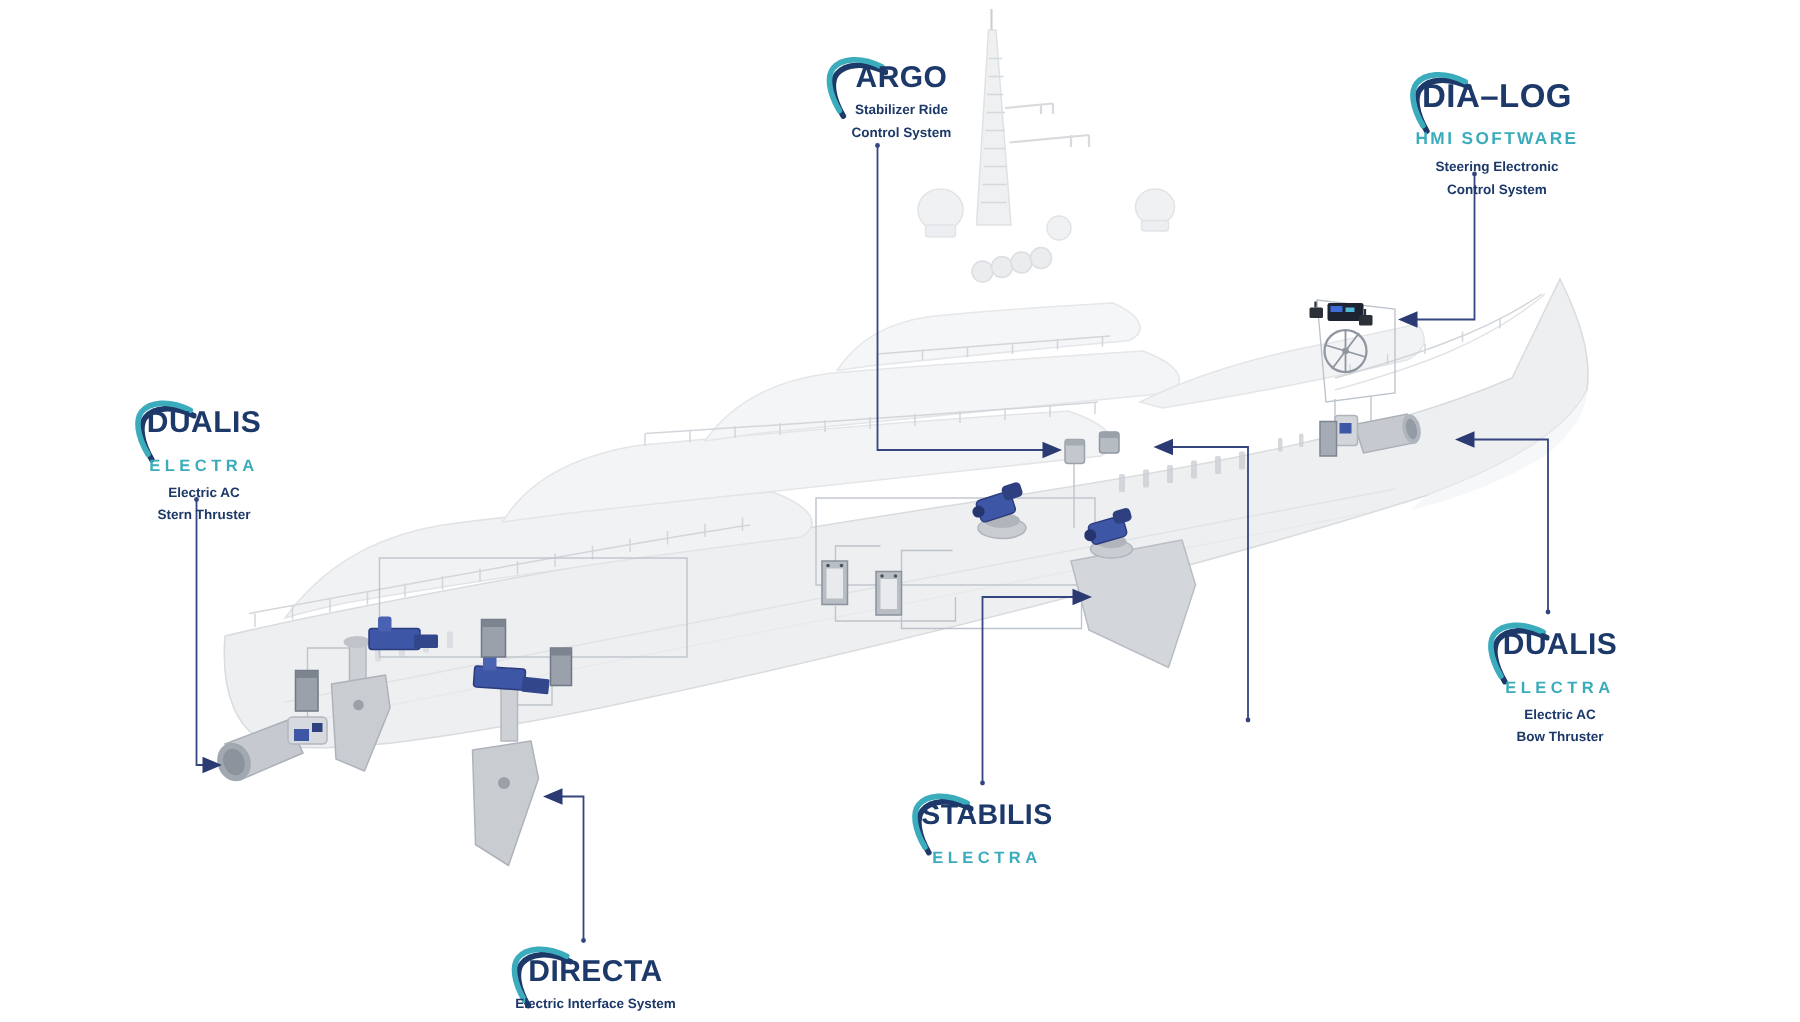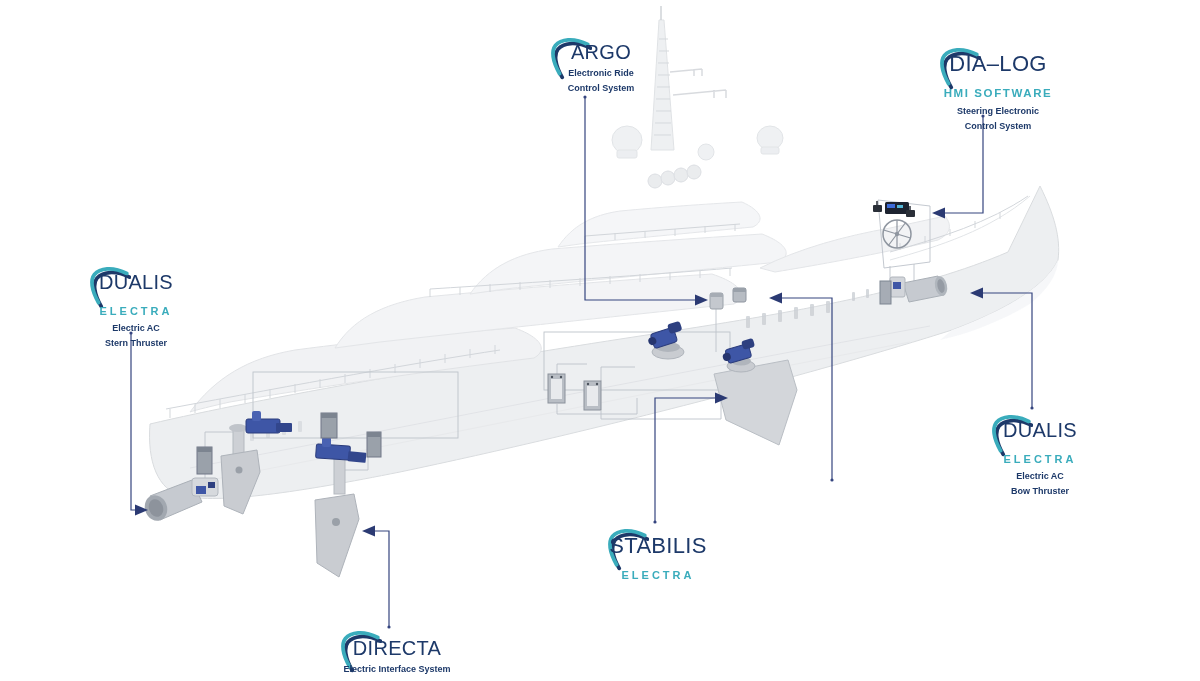--- a/index.html
+++ b/index.html
@@ -1,31 +1,31 @@
 <!DOCTYPE html>
 <html><head>
 <meta charset="utf-8">
 <style>
   html,body{margin:0;padding:0;background:#ffffff;}
   body{font-family:"Liberation Sans", sans-serif;}
   .stage{position:relative;width:1200px;height:681px;background:#ffffff;overflow:hidden;}
   .diagram-svg{position:absolute;left:0;top:0;}
   .lbl{position:absolute;width:150px;text-align:center;z-index:5;cursor:pointer;}
   .lbl .logo{position:absolute;width:46px;height:46px;z-index:0;}
-  .lbl .brand{position:relative;z-index:1;font-weight:400;color:#1d3969;letter-spacing:.3px;line-height:1.05;}
+  .lbl .brand{position:relative;z-index:1;font-weight:700;color:#1d3969;letter-spacing:.3px;line-height:1.05;}
   .lbl .sub{position:relative;z-index:1;font-weight:700;color:#3aacbc;letter-spacing:3px;font-size:11px;line-height:1.2;margin-top:12px;}
   .lbl .sub.tight{letter-spacing:1.6px;font-size:11.5px;}
   .lbl .desc{position:relative;z-index:1;font-weight:700;color:#1d3969;font-size:9px;line-height:1.7;margin-top:3px;}
   
   .lbl-argo{left:526px;top:42px;}         .lbl-argo .brand{font-size:20px;}      .lbl-argo .logo{left:20px;top:-8px;}
   .lbl-dialog{left:923px;top:52px;}       .lbl-dialog .brand{font-size:22px;}    .lbl-dialog .logo{left:12px;top:-8px;}
   .lbl-dualis-stern{left:61px;top:272px;} .lbl-dualis-stern .brand{font-size:20px;} .lbl-dualis-stern .logo{left:24px;top:-9px;}
   .lbl-dualis-bow{left:965px;top:420px;}  .lbl-dualis-bow .brand{font-size:20px;}   .lbl-dualis-bow .logo{left:22px;top:-9px;}
   .lbl-dali{left:765px;top:490px;}        .lbl-dali .brand{font-size:20px;}      .lbl-dali .logo{left:34px;top:-9px;}
-  .lbl-stabilis{left:583px;top:534px;}    .lbl-stabilis .brand{font-size:22px;}  .lbl-stabilis .logo{left:20px;top:-9px;}
+  .lbl-stabilis{left:583px;top:534px;}    .lbl-stabilis .brand{font-size:19px;}  .lbl-stabilis .logo{left:20px;top:-9px;}
   .lbl-directa{left:322px;top:638px;}     .lbl-directa .brand{font-size:20px;}   .lbl-directa .logo{left:14px;top:-11px;}
 </style>
 </head>
 <body>
 
 <div class="stage">
 
 <svg class="diagram-svg" width="1200" height="681" viewBox="0 0 1200 681">
 
   <g opacity="0.95">
@@ -248,21 +248,21 @@
   </g>
 </svg>
 
 <div class="lbl lbl-argo">
   <svg class="logo" viewBox="0 0 44 44">
     <path d="M40 10 C 26 3 14 5 9 11 C 5 16 6 26 13 38" fill="none" stroke="#1d3969" stroke-width="3.6" stroke-linecap="round" transform="translate(2.5,3.5)"></path>
     <path d="M40 10 C 26 3 14 5 9 11 C 5 16 6 26 13 38" fill="none" stroke="#3aacbc" stroke-width="3.6" stroke-linecap="round"></path>
   </svg>
   <div class="brand">ARGO</div>
   <div class="desc">
-    <div>Electronic Ride</div>
+    <div>Stabilizer Ride</div>
     <div>Control System</div>
   </div>
 </div>
 
 <div class="lbl lbl-dialog">
   <svg class="logo" viewBox="0 0 44 44">
     <path d="M40 10 C 26 3 14 5 9 11 C 5 16 6 26 13 38" fill="none" stroke="#1d3969" stroke-width="3.6" stroke-linecap="round" transform="translate(2.5,3.5)"></path>
     <path d="M40 10 C 26 3 14 5 9 11 C 5 16 6 26 13 38" fill="none" stroke="#3aacbc" stroke-width="3.6" stroke-linecap="round"></path>
   </svg>
   <div class="brand">DIA–LOG</div>

